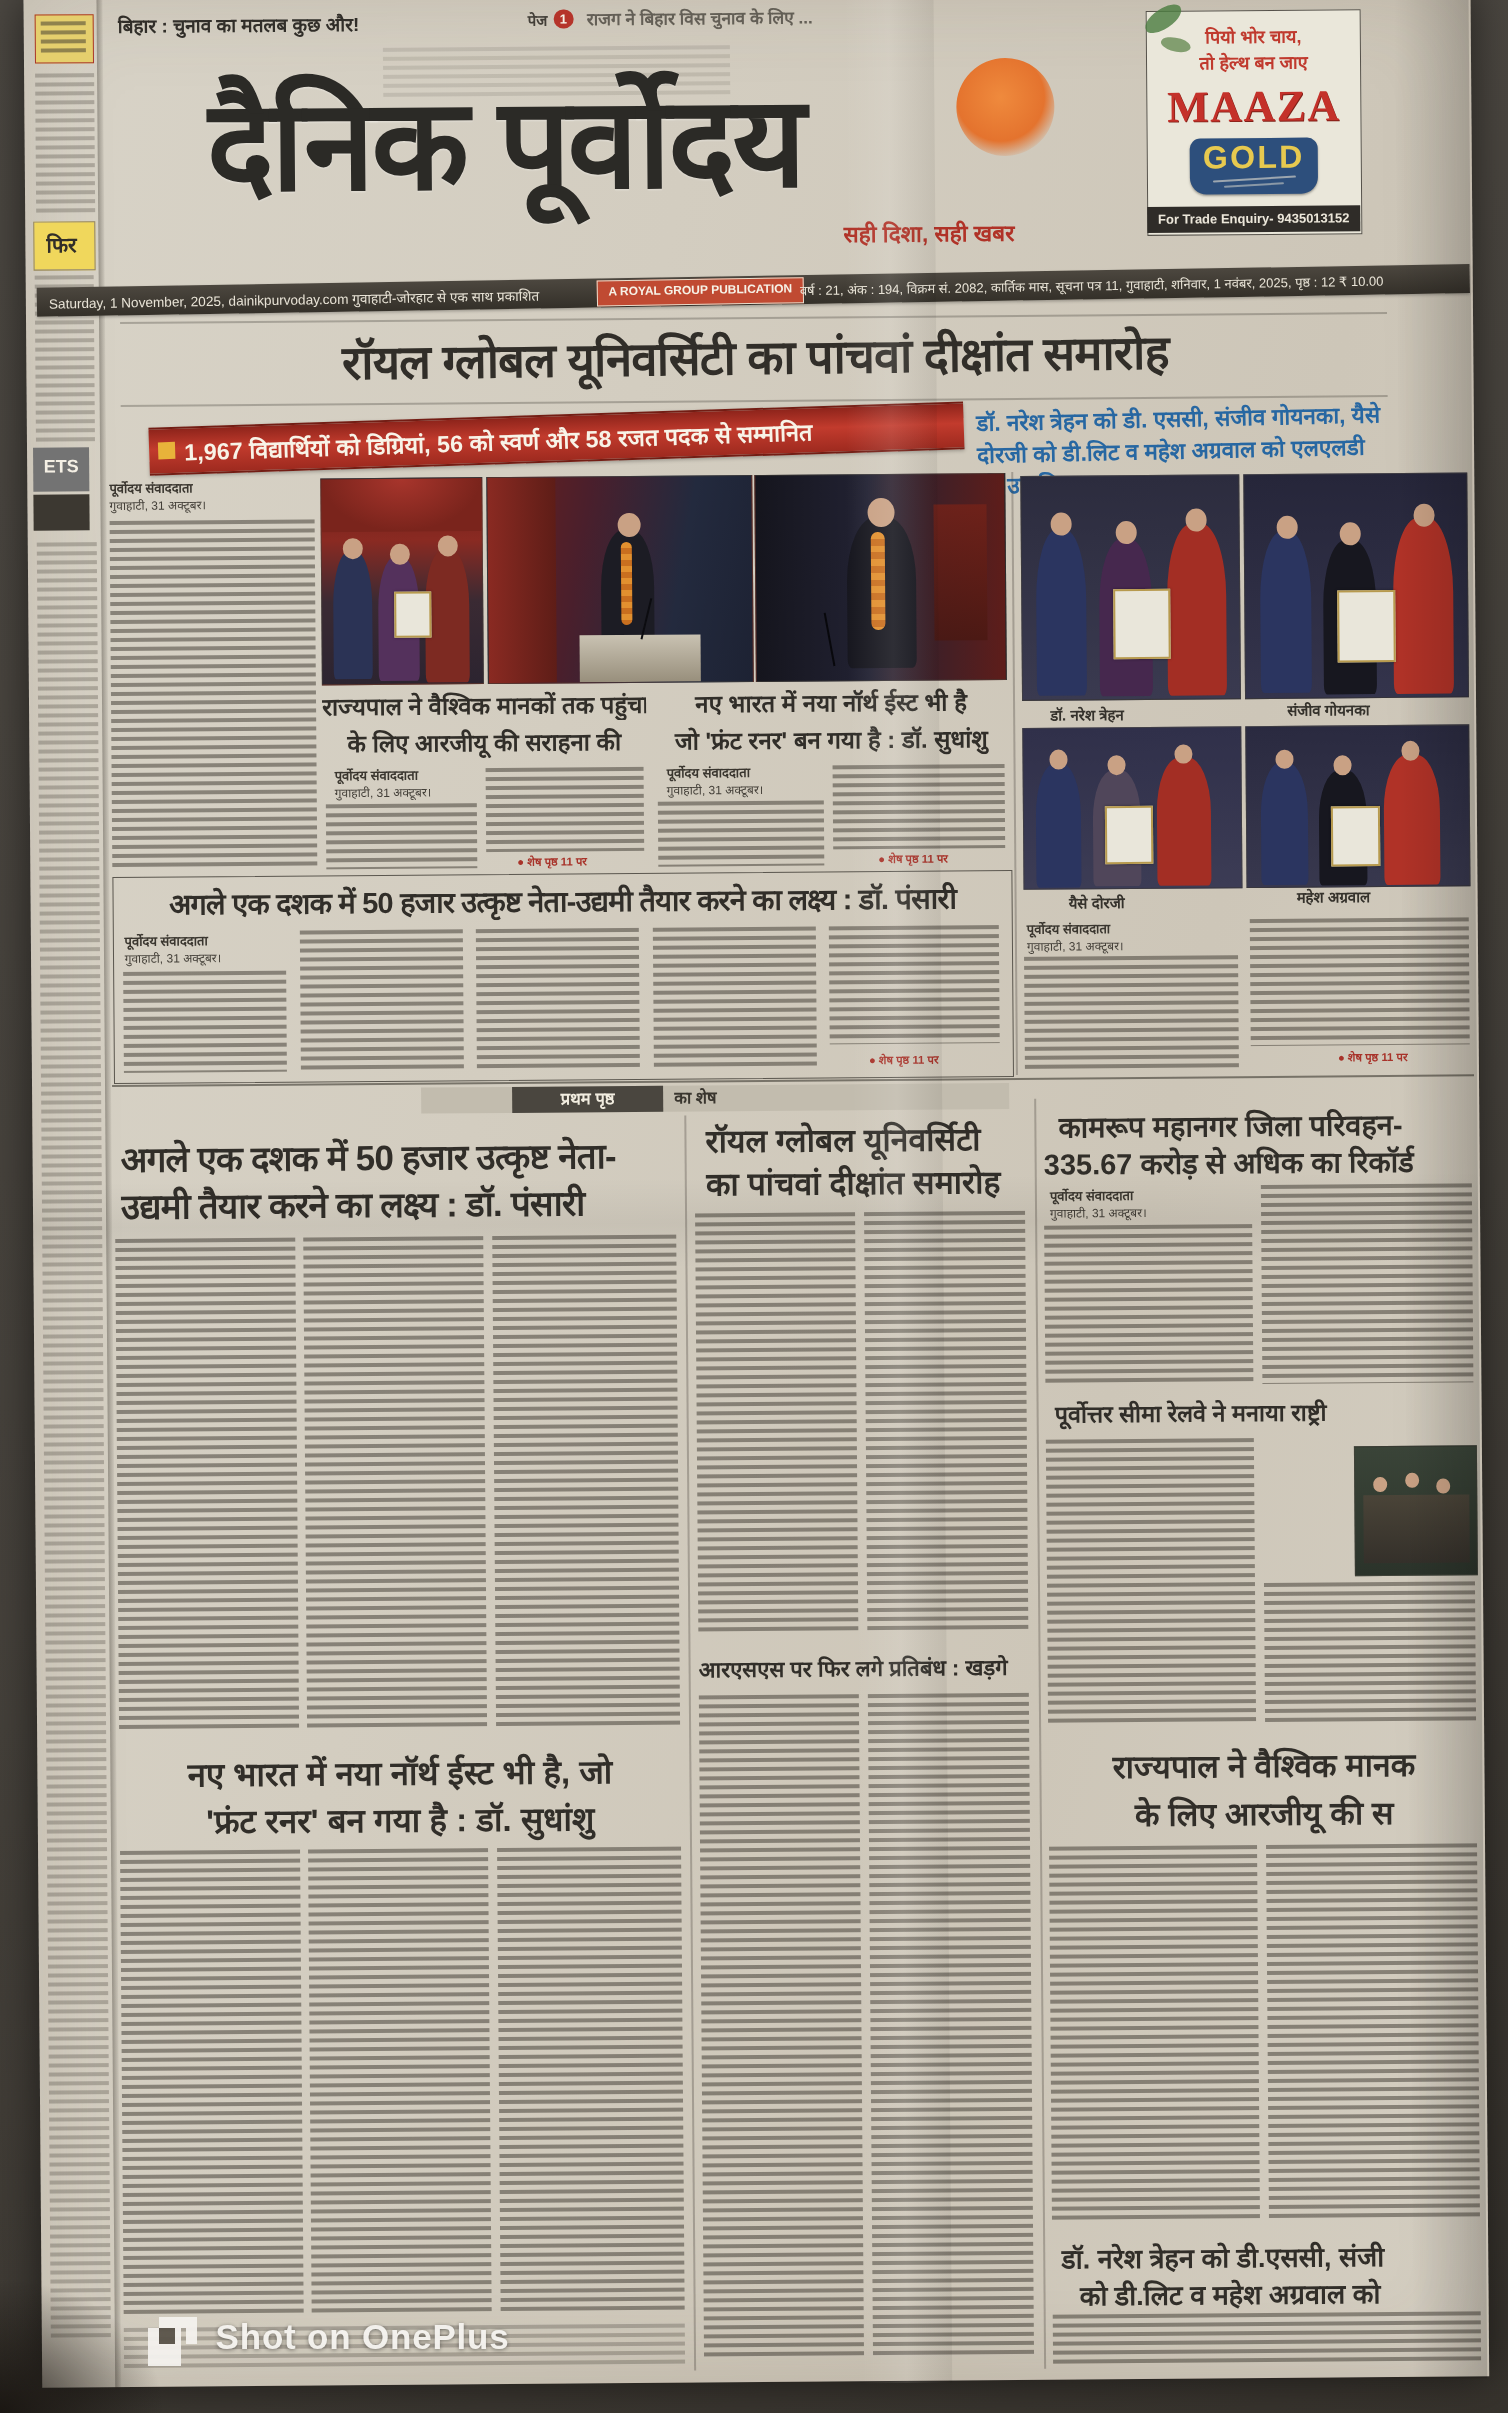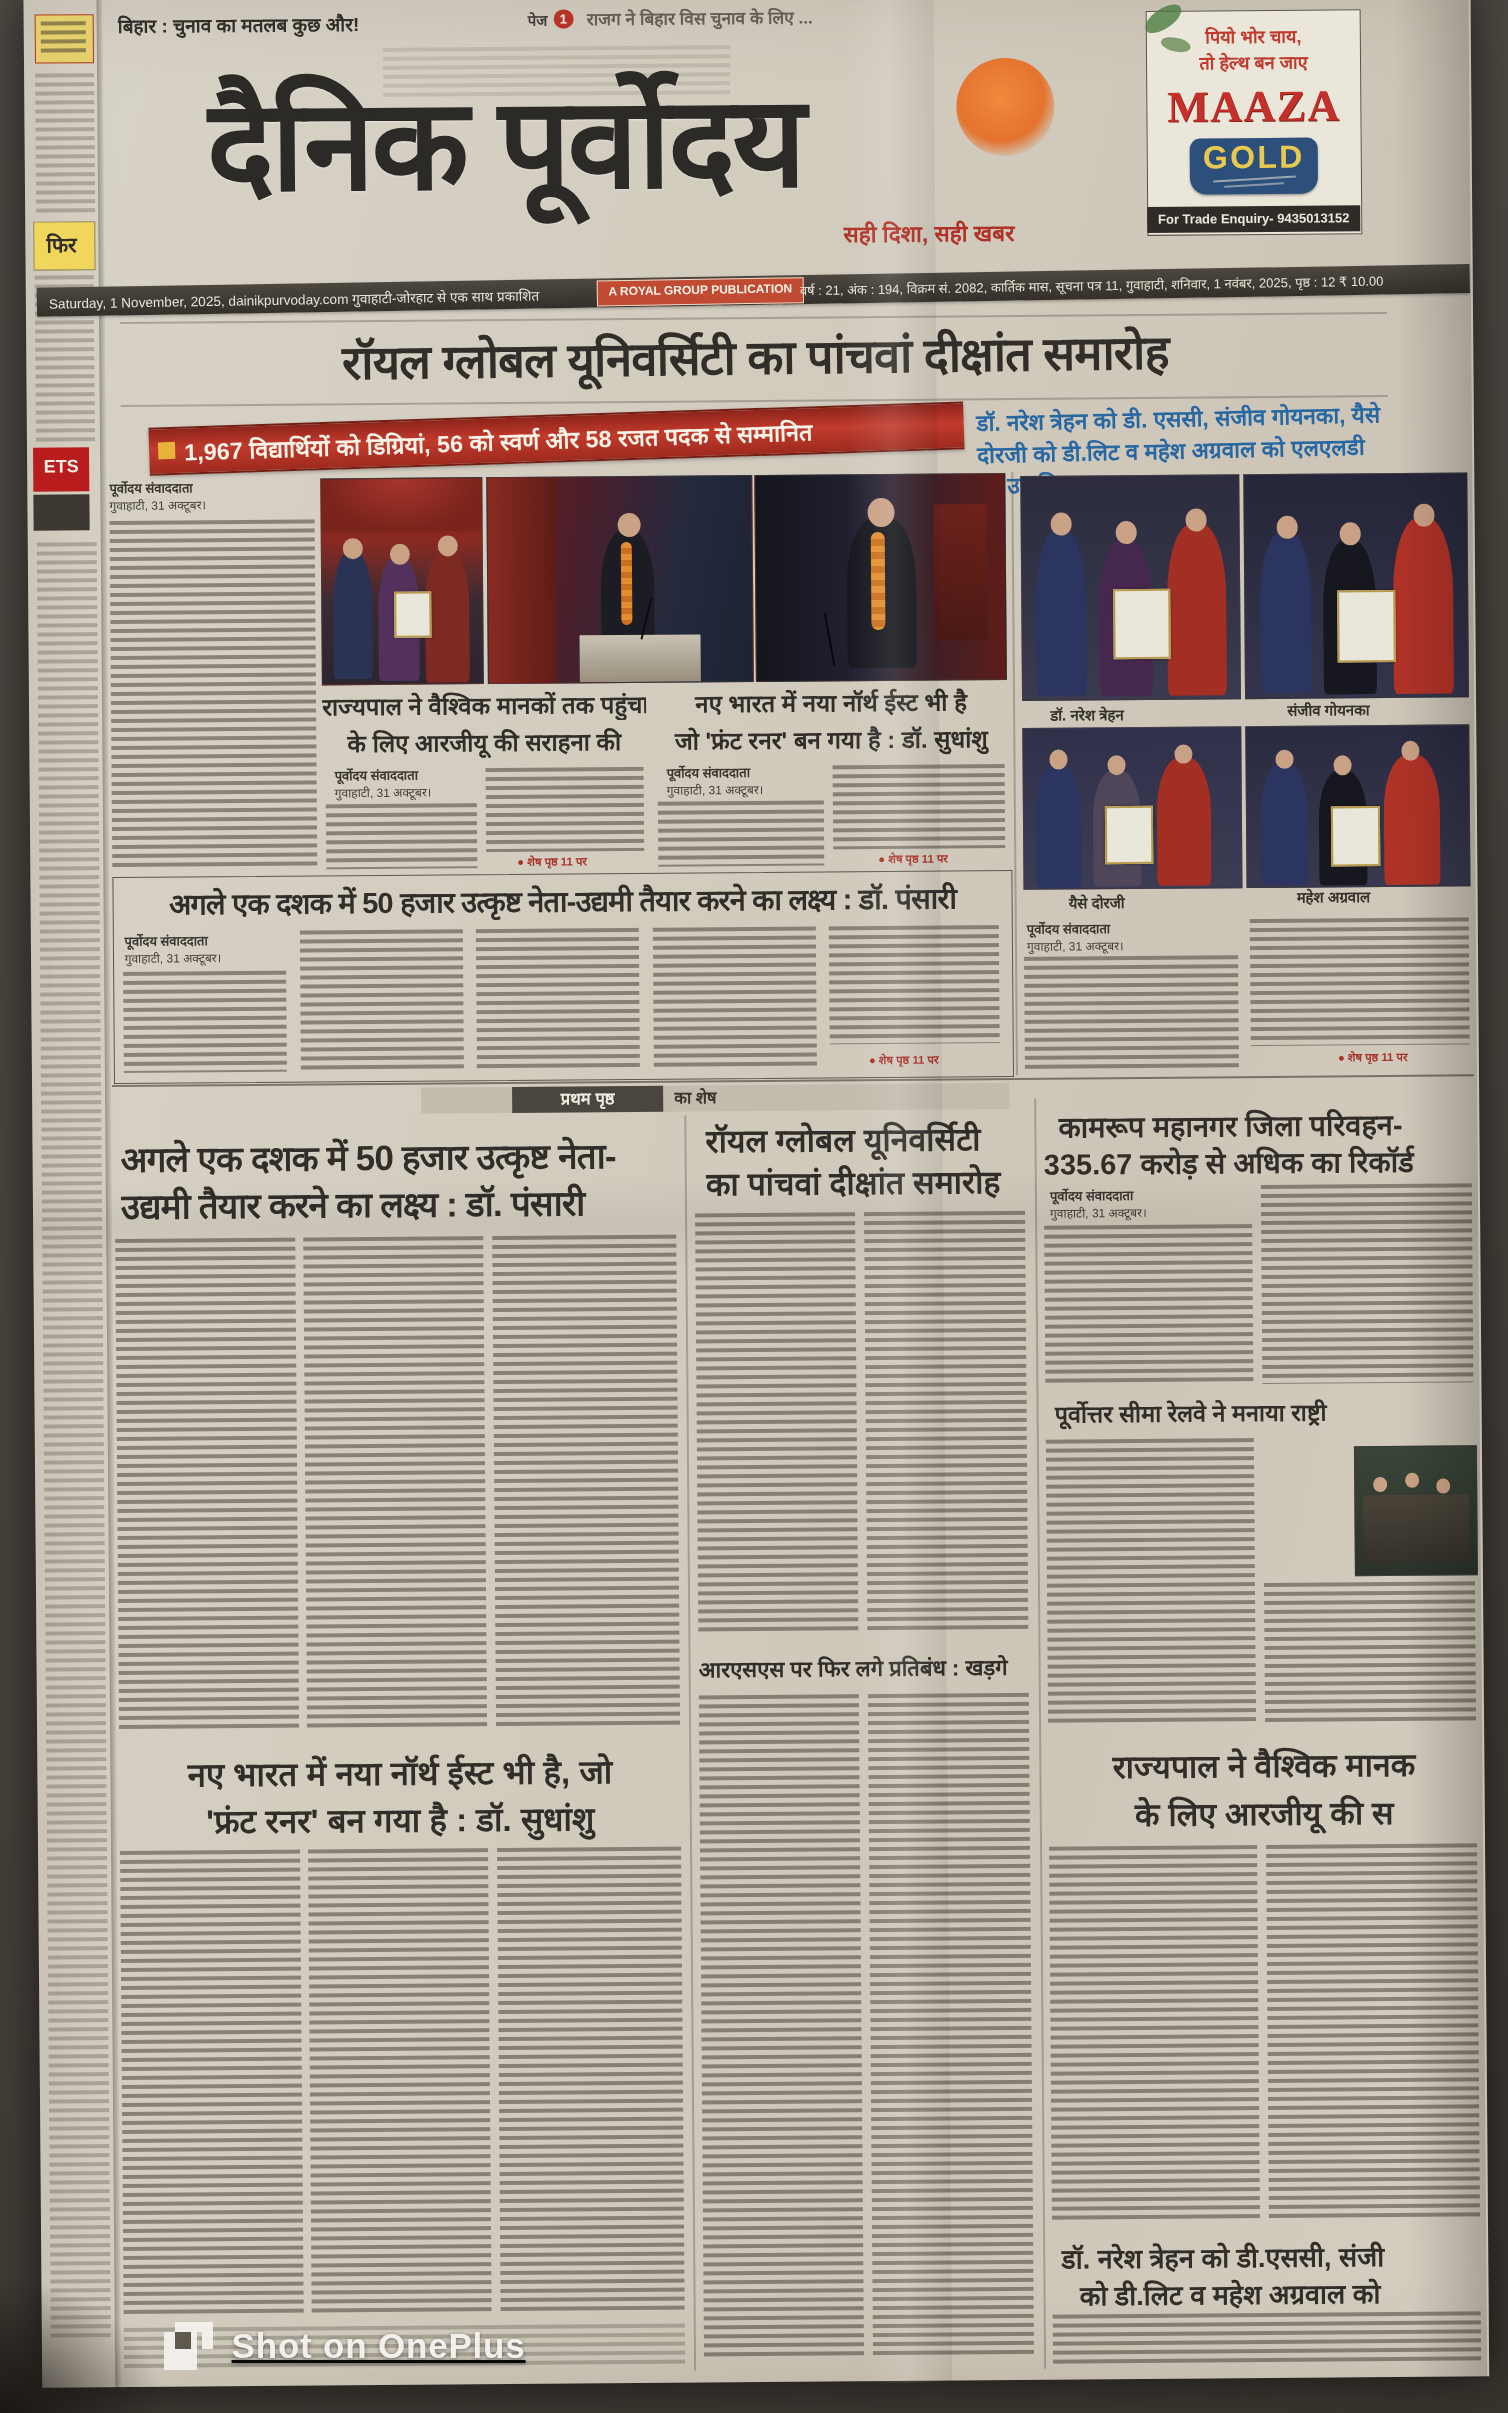--- a/index.html
+++ b/index.html
@@ -47,21 +47,21 @@
 
   <div class="abs" style="left:106px;top:-7.5px;width:6px;height:2391px;background:linear-gradient(90deg,rgba(40,35,28,.35),rgba(40,35,28,.05));"></div>
   <div class="abs" style="left:44px;top:9px;width:57px;height:47px;background:#e5cf6d;border:1.5px solid #a8372c;">
     <div class="abs sim" style="left:4.5px;top:6px;width:45px;height:32px;"></div>
   </div>
   <div class="abs sim light" style="left:44px;top:68px;width:59px;height:143px;"></div>
   <div class="abs" style="left:41px;top:216px;width:60px;height:47px;background:#f0d75c;border:0.8px solid #8d8271;">
     <div class="hl" style="font-size:21px;padding:7.5px 0 0 12px;">फिर</div>
   </div>
   <div class="abs sim light" style="left:42px;top:270px;width:59px;height:166px;"></div>
-  <div class="abs" style="left:39px;top:442px;width:56px;height:44px;background:#b91c1c;">
+  <div class="abs" style="left:39px;top:442px;width:56px;height:44px;background:#737373;">
     <div style="color:#f4efe4;font-weight:bold;font-size:18px;padding:9px 0 0 10.6px;">ETS</div>
   </div>
   <div class="abs" style="left:39px;top:489px;width:56px;height:36px;background:#3c3831;"></div>
   <div class="abs sim light" style="left:42px;top:537px;width:60px;height:1795px;"></div>
 
   <div class="abs hl nw" style="left:127px;top:7.5px;width:422px;font-size:19px;">बिहार : चुनाव का मतलब कुछ और!</div>
   <div class="abs" style="left:537px;top:7.5px;height:22.6px;">
     <span style="font-size:15px;font-weight:bold;color:#433f38;vertical-align:top;margin-top:36px;">पेज</span>
     <span style="display:inline-block;width:19.6px;height:19.6px;border-radius:50%;background:#b5342a;color:#f6f1e6;font-weight:bold;font-size:13px;text-align:center;line-height:19.6px;margin-left:3px;">1</span>
   </div>
@@ -271,21 +271,21 @@
 
   <div class="abs sim light" style="left:115px;top:2323px;width:561px;height:44px;"></div>
 
   <div class="abs crease" style="left:852px;top:-7.5px;width:91px;height:2391px;background:linear-gradient(90deg,rgba(0,0,0,0),rgba(255,255,255,.10) 50%,rgba(0,0,0,.06));"></div>
   <div class="abs crease" style="left:1403px;top:-7.5px;width:75px;height:2391px;background:linear-gradient(90deg,rgba(0,0,0,0),rgba(0,0,0,.16));"></div>
   <div class="abs crease" style="left:33px;top:1177px;width:1445px;height:91px;background:linear-gradient(180deg,rgba(0,0,0,0),rgba(0,0,0,.05) 50%,rgba(0,0,0,0));"></div>
 </div>
 
 <div class="abs shade" style="left:0;top:2278px;width:166px;height:136px;background:radial-gradient(ellipse at 0% 100%,rgba(20,16,12,.85),rgba(20,16,12,0) 70%);"></div>
 
-<div class="abs" style="left:164px;top:2317px;height:57px;display:flex;align-items:center;opacity:.95;text-decoration:underline;">
+<div class="abs" style="left:148px;top:2317px;height:57px;display:flex;opacity:.95;">
   <div style="position:relative;width:48px;height:48px;margin-right:19.6px;">
     <div style="position:absolute;left:0;top:10.6px;width:33px;height:38px;background:#f4f2ee;"></div>
     <div style="position:absolute;left:10.6px;top:0;width:38px;height:10.6px;background:#f4f2ee;"></div>
     <div style="position:absolute;left:38px;top:0;width:10.6px;height:27px;background:#f4f2ee;"></div>
     <div style="position:absolute;left:10.6px;top:10.6px;width:16.6px;height:16.6px;background:#5a544a;"></div>
   </div>
   <div style="color:#f6f4f0;font-size:35px;font-weight:bold;letter-spacing:0.8px;text-shadow:0 0.8px 4.5px rgba(0,0,0,.45);">Shot on OnePlus</div>
 </div>
 
 

